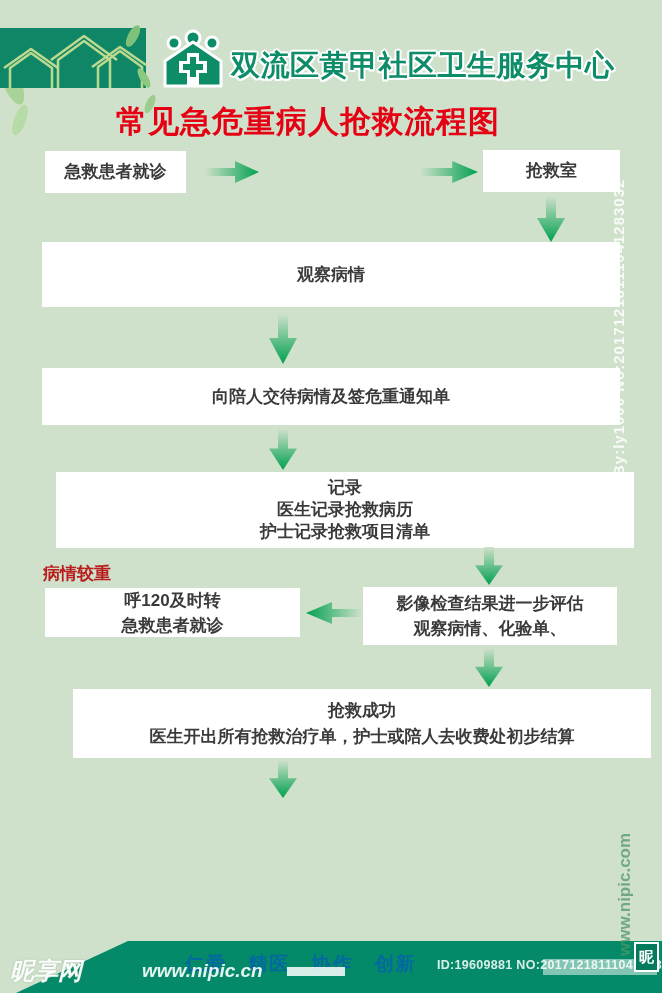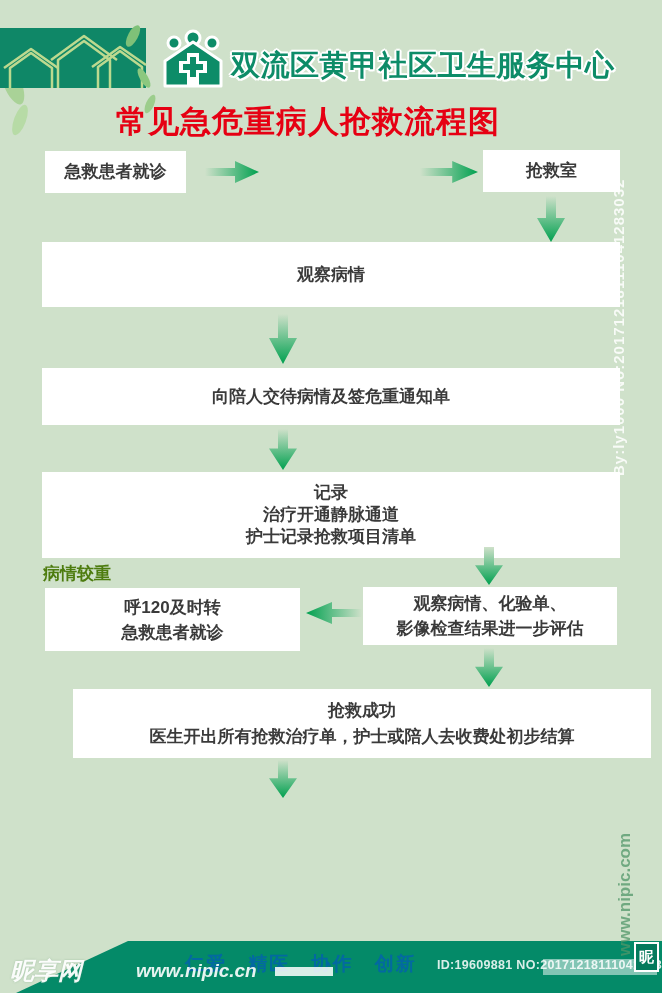--- a/index.html
+++ b/index.html
@@ -28,38 +28,38 @@
   
   .wbox {
     position: absolute; background: #fff;
     display: flex; flex-direction: column;
     align-items: center; justify-content: center;
     color: #3a3a3a; font-size: 17px; font-weight: 600;
     text-align: center; line-height: 24px; white-space: nowrap;
   }
   .severe-label {
     position: absolute; left: 43px; top: 562px;
-    font-size: 17px; font-weight: 700; color: #4d7c0f;
+    font-size: 17px; font-weight: 700; color: #b91c1c;
   }
   .arr { position: absolute; }
   
   .footer-band {
     position: absolute; left: 0; top: 941px; width: 662px; height: 52px;
     background: #048a68;
     clip-path: polygon(128px 0, 100% 0, 100% 100%, 16px 100%);
   }
   .motto {
     position: absolute; left: 185px; top: 951px;
     font-size: 19px; font-weight: 600; color: #0369a1;
     letter-spacing: 2px; word-spacing: 14px; white-space: nowrap;
   }
   
   .wm-bottom-left {
     position: absolute; left: 10px; top: 955px;
-    display: flex; align-items: center; gap: 18px; font-style: italic;
+    display: flex; align-items: center; gap: 24px; font-style: italic;
   }
   .wm-brand { font-size: 24px; font-weight: 800; color: rgba(255,255,255,0.95);
               text-shadow: 0 0 2px rgba(110,160,120,0.5); }
   .wm-site  { font-size: 19px; font-weight: 700; color: rgba(255,255,255,0.9); margin-left: 36px; }
   .wm-bar   { width: 58px; height: 9px; background: rgba(255,255,255,0.85); }
   .wm-id-bar {
     position: absolute; left: 543px; top: 959px; width: 114px; height: 16px;
     background: rgba(255,255,255,0.5);
   }
   .wm-id {
@@ -180,56 +180,56 @@
   <svg class="arr" style="left:269px; top:429px;" width="28" height="41" viewBox="0 0 28 46" preserveAspectRatio="none">
     <defs>
         <linearGradient id="gd3" x1="0" y1="0" x2="0" y2="1">
       <stop offset="0" stop-color="#cfe1ca"></stop>
           <stop offset="1" stop-color="#00a04f"></stop>
     </linearGradient>
       </defs>
     <polygon points="9,0 19,0 19,22 28,22 14,46 0,22 9,22" fill="url(#gd3)"></polygon>
   </svg>
 
-  <div class="wbox" style="left:42px; top:472px; width:578px; height:86px; line-height:22px;">
+  <div class="wbox" style="left:56px; top:472px; width:578px; height:76px; line-height:22px;">
     <span>记录</span>
-    <span>治疗开通静脉通道</span>
+    <span>医生记录抢救病历</span>
     <span>护士记录抢救项目清单</span>
   </div>
 
   <svg class="arr" style="left:475px; top:547px;" width="28" height="38" viewBox="0 0 28 46" preserveAspectRatio="none">
     <defs>
         <linearGradient id="gd4" x1="0" y1="0" x2="0" y2="1">
       <stop offset="0" stop-color="#cfe1ca"></stop>
           <stop offset="1" stop-color="#00a04f"></stop>
     </linearGradient>
       </defs>
     <polygon points="9,0 19,0 19,22 28,22 14,46 0,22 9,22" fill="url(#gd4)"></polygon>
   </svg>
 
   <div class="severe-label">病情较重</div>
 
-  <div class="wbox" style="left:45px; top:588px; width:255px; height:63px; line-height:25px;">
+  <div class="wbox" style="left:45px; top:588px; width:255px; height:49px; line-height:25px;">
     <span>呼120及时转</span>
     <span>急救患者就诊</span>
   </div>
 
   <svg class="arr" style="left:306px; top:600px;" width="56" height="26" viewBox="0 0 56 26">
     <defs>
         <linearGradient id="gl1" x1="0" y1="0" x2="1" y2="0">
       <stop offset="0" stop-color="#00a04f"></stop>
           <stop offset="1" stop-color="#cfe1ca"></stop>
     </linearGradient>
       </defs>
     <polygon points="56,9 26,9 26,2 0,13 26,24 26,17 56,17" fill="url(#gl1)"></polygon>
   </svg>
 
   <div class="wbox" style="left:363px; top:587px; width:254px; height:58px; line-height:25px;">
+    <span>影像检查结果进一步评估</span>
     <span>观察病情、化验单、</span>
-    <span>影像检查结果进一步评估</span>
   </div>
 
   <svg class="arr" style="left:475px; top:648px;" width="28" height="39" viewBox="0 0 28 46" preserveAspectRatio="none">
     <defs>
         <linearGradient id="gd5" x1="0" y1="0" x2="0" y2="1">
       <stop offset="0" stop-color="#cfe1ca"></stop>
           <stop offset="1" stop-color="#00a04f"></stop>
     </linearGradient>
       </defs>
     <polygon points="9,0 19,0 19,22 28,22 14,46 0,22 9,22" fill="url(#gd5)"></polygon>

